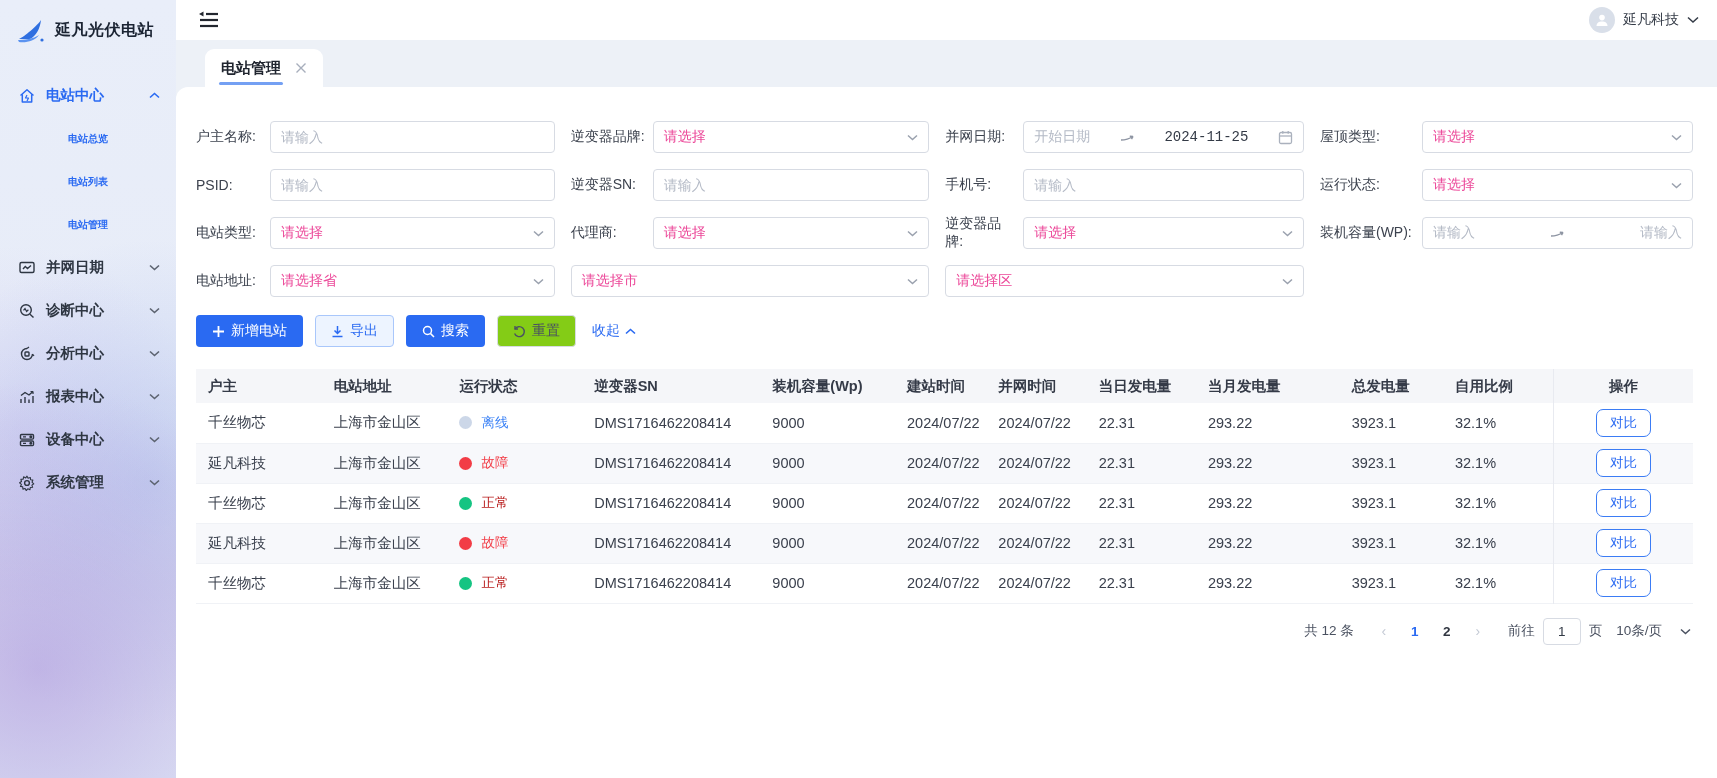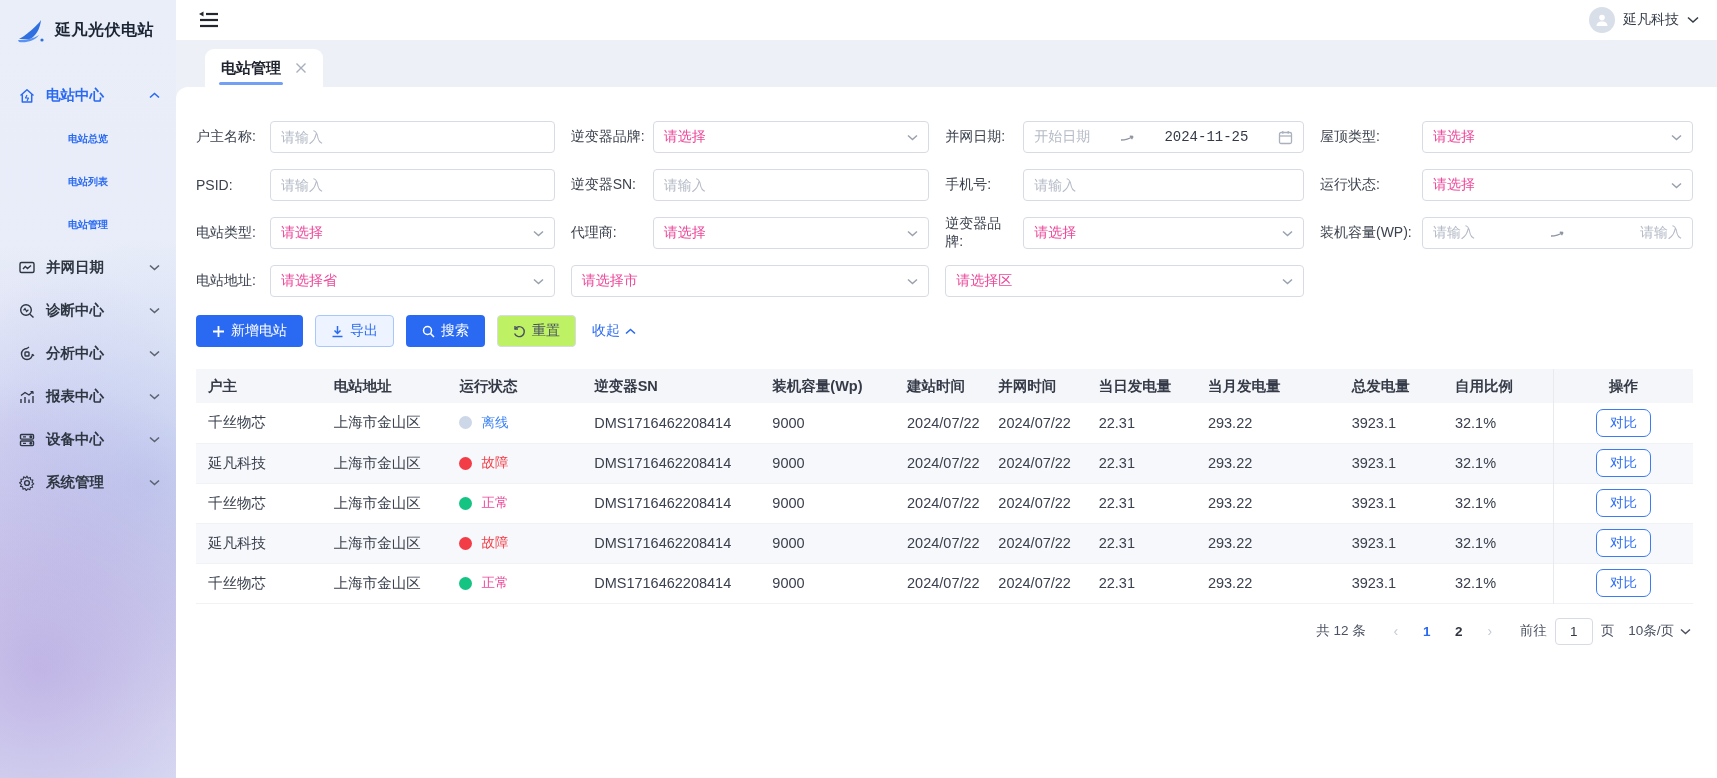--- a/index.html
+++ b/index.html
@@ -75,51 +75,51 @@
   .rangebox .ph { color:#b4bac6; }
   .rangebox .val { color:#333a46;font-family:Liberation Mono, monospace; }
   .range-arrow { width:15px; height:11px; color:#8d94a2; flex:none; }
   .cal-icon { width:15px; height:15px; color:#aab1bd; flex:none; }
   
   .actions { display:flex; align-items:center; gap:12px; margin-top:14px; }
   .btn { height:32px; border-radius:4px; display:flex; align-items:center; gap:6px; padding:15px 15px; font-size:14px; cursor:pointer; border:1px solid transparent; }
   .btn svg { width:13px; height:13px; }
   .btn-primary { background:#2a6af2; color:#fff; }
   .btn-export { background:#edf4ff; border-color:#a9c7fb; color:#2a6af2; }
-  .btn-plain { background:#bef264; border-color:#d7dbe3; color:#4a5261; }
+  .btn-plain { background:#84cc16; border-color:#d7dbe3; color:#4a5261; }
   .link-collapse { display:flex; align-items:center; gap:5px; color:#2a6af2; font-size:14px; cursor:pointer; margin-left:4px; }
   .link-collapse svg { width:11px; height:7px; }
   
   table.grid { width:100%; border-collapse:collapse; margin-top:22px; table-layout:fixed; }
   .grid thead th {
     background:#f5f6f9; font-size:14.5px; font-weight:700; color:#343a47;
     text-align:left; height:34px; padding:0 12px; white-space:nowrap;
   }
   .grid tbody td { height:40px; padding:0 12px; font-size:14.5px; color:#3a404d; white-space:nowrap; overflow:hidden; }
   .grid tbody tr { border-bottom:1px solid #f0f2f6; }
   .grid tbody tr:nth-child(even) { background:#f7f8fb; }
   .grid th.op-col, .grid td.op-col { border-left:1px solid #e8eaf0; text-align:center; }
   .status { display:flex; align-items:center; gap:9px; font-size:13.5px; }
   .dot { width:13px; height:13px; border-radius:50%; flex:none; }
   .st-offline .dot { background:#ccd7e8; } .st-offline .st-text { color:#3b82f6; }
   .st-fault .dot { background:#f23c46; } .st-fault .st-text { color:#f23c46; }
-  .st-normal .dot { background:#15c482; } .st-normal .st-text { color:#ec4899; }
+  .st-normal .dot { background:#15c482; } .st-normal .st-text { color:#b91c1c; }
   .compare-btn {
     display:inline-block; border:1.5px solid #3b7cf5; color:#2a6af2; background:#fff;
     border-radius:7px; padding:4px 13px; font-size:13.5px; cursor:pointer;
   }
   
   .pagination { display:flex; align-items:center; justify-content:flex-end; gap:14px; margin-top:14px; font-size:13.5px; color:#4a5160; padding-right:2px; }
   .pg-total { margin-right:8px; }
   .pg-arrow { width:16px; text-align:center; color:#c3c9d4; font-size:14px; cursor:pointer; }
   .pg-num { width:18px; text-align:center; font-weight:700; color:#303641; cursor:pointer; }
   .pg-num.current { color:#2a6af2; }
   .pg-goto { display:flex; align-items:center; gap:8px; margin-left:8px; }
   .pg-input { width:38px; height:27px; border:1px solid #d7dbe3; border-radius:4px; text-align:center; font-size:13.5px; color:#333a46; }
-  .pg-size { display:flex; align-items:center; gap:6px; cursor:pointer; }
+  .pg-size { display:flex; align-items:center; gap:18px; cursor:pointer; }
   .pg-size svg { width:11px; height:7px; color:#4a5160; }
 </style>
 </head>
 <body>
 
 <aside class="sidebar">
   <div class="logo-row">
     <span class="logo-mark">
       <svg viewBox="0 0 32 28" fill="none">
         <path d="M5 22 C10 20 24 8 27 3 C26 12 22 19 16 22 Z" fill="#2f6fe0"></path>

